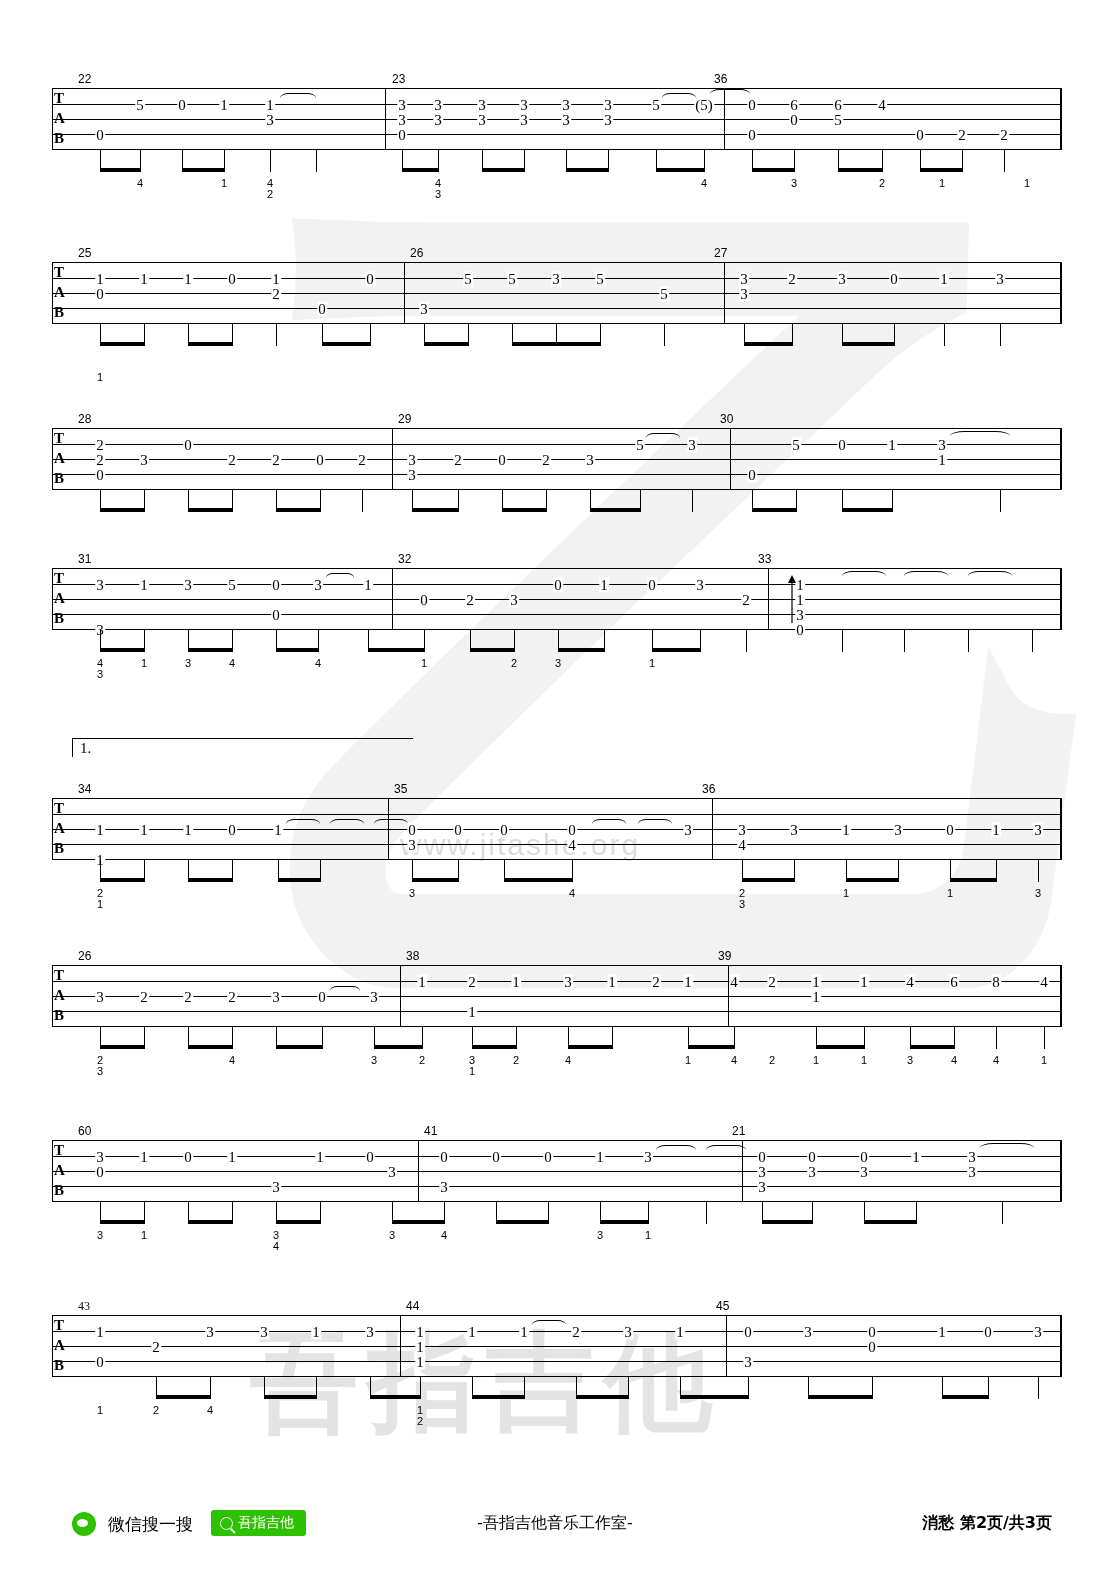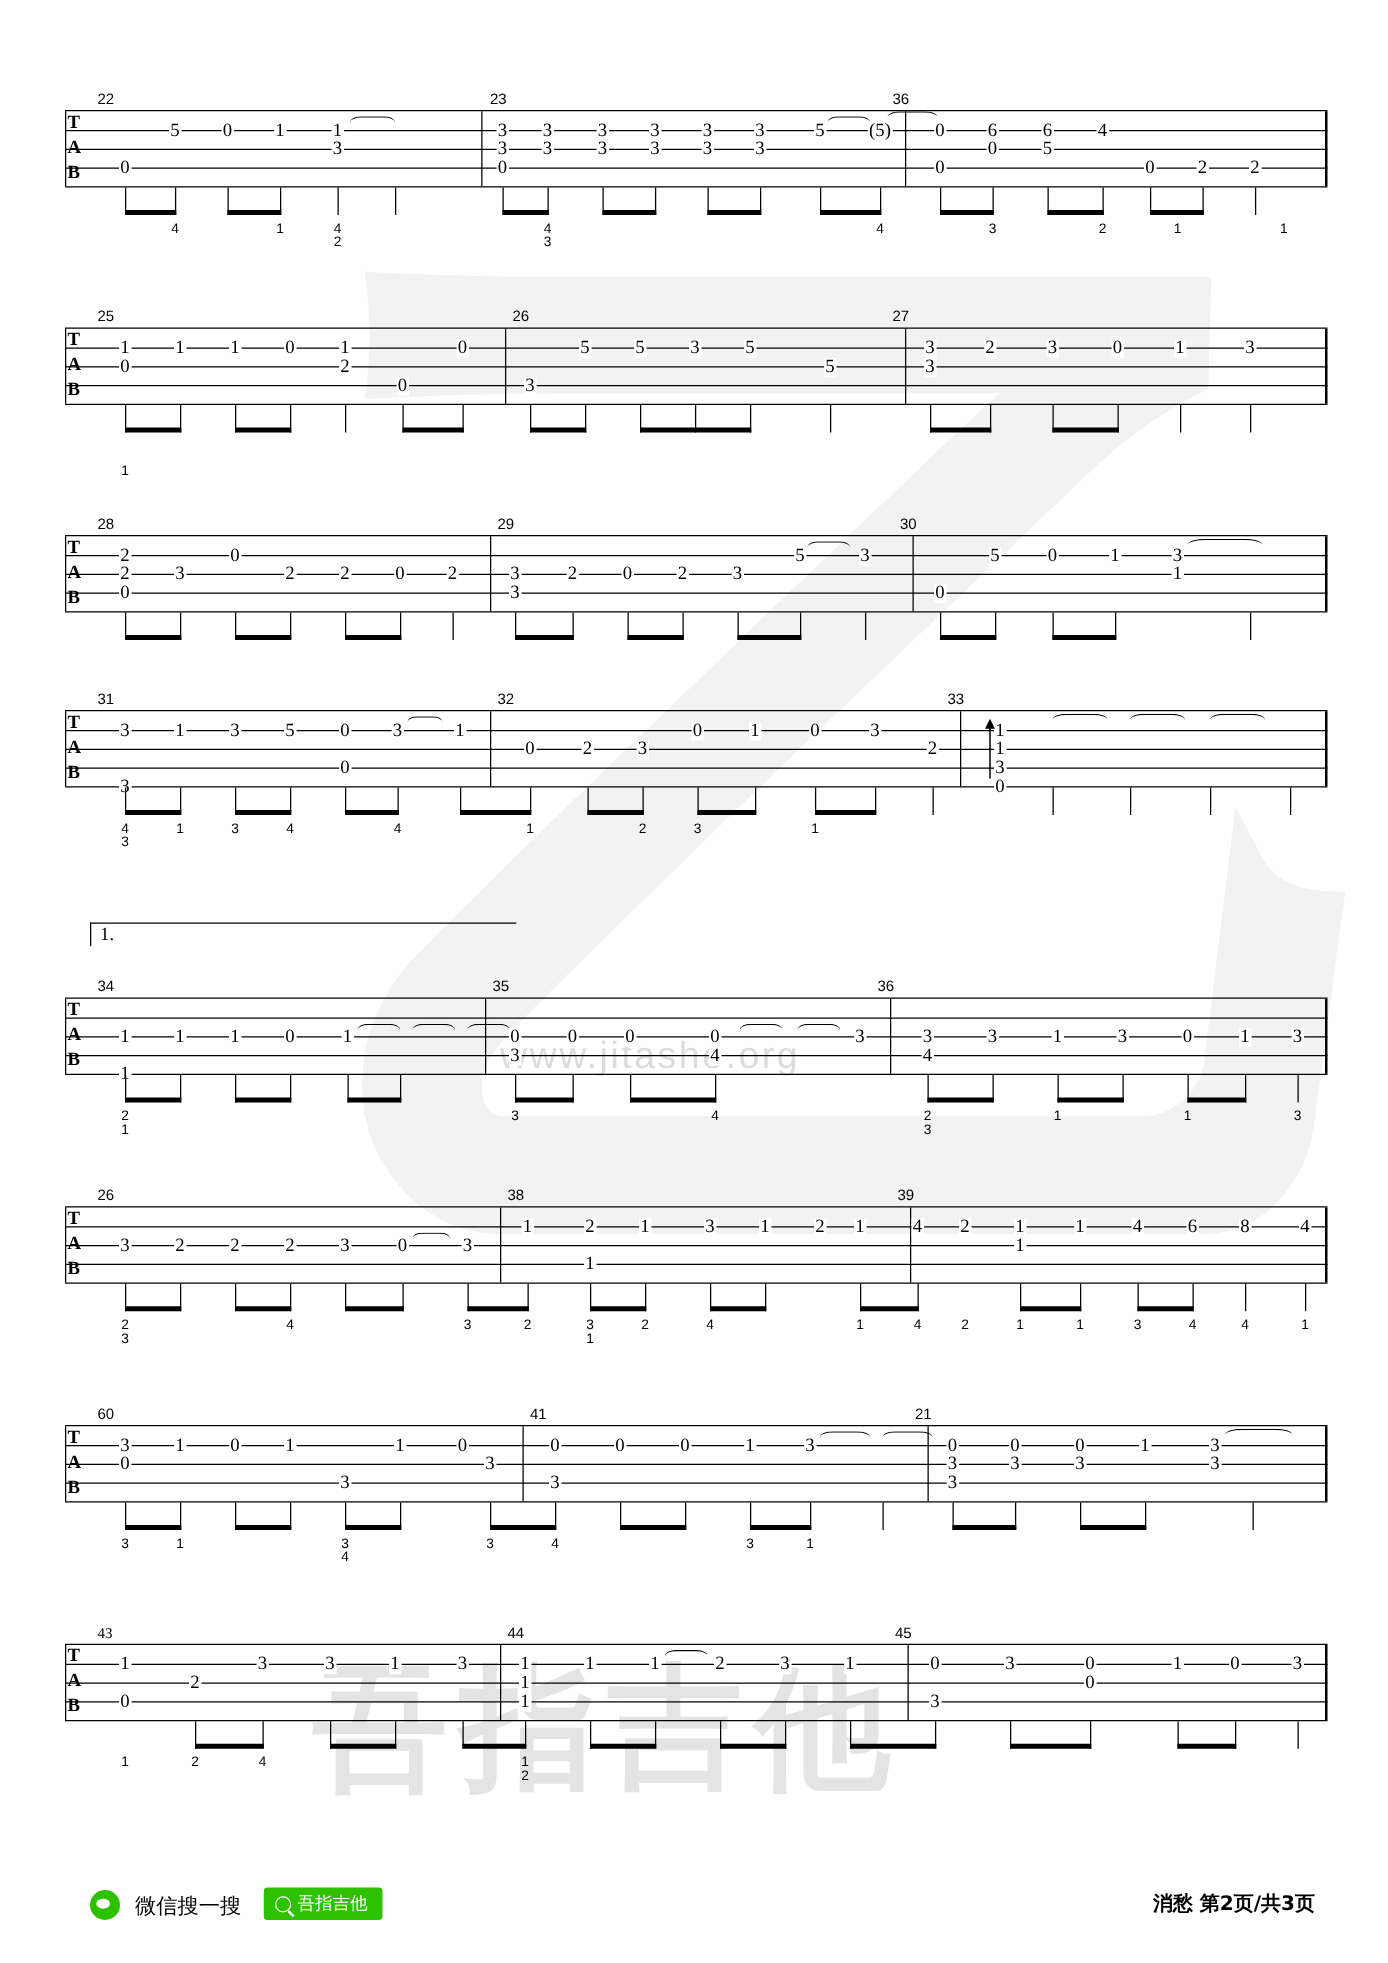--- a/index.html
+++ b/index.html
@@ -971,14 +971,15 @@
 
 <div class="footer">
   <div class="wechat">
     <span class="wechat-icon"></span>
     <span class="wechat-text">微信搜一搜</span>
     <span class="searchpill">
       <span class="mag"></span>
       <span>吾指吉他</span>
     </span>
   </div>
+  <div class="studio">-吾指吉他音乐工作室-</div>
   <div class="pageinfo">消愁 第2页/共3页</div>
 </div>
 
 </body></html>

